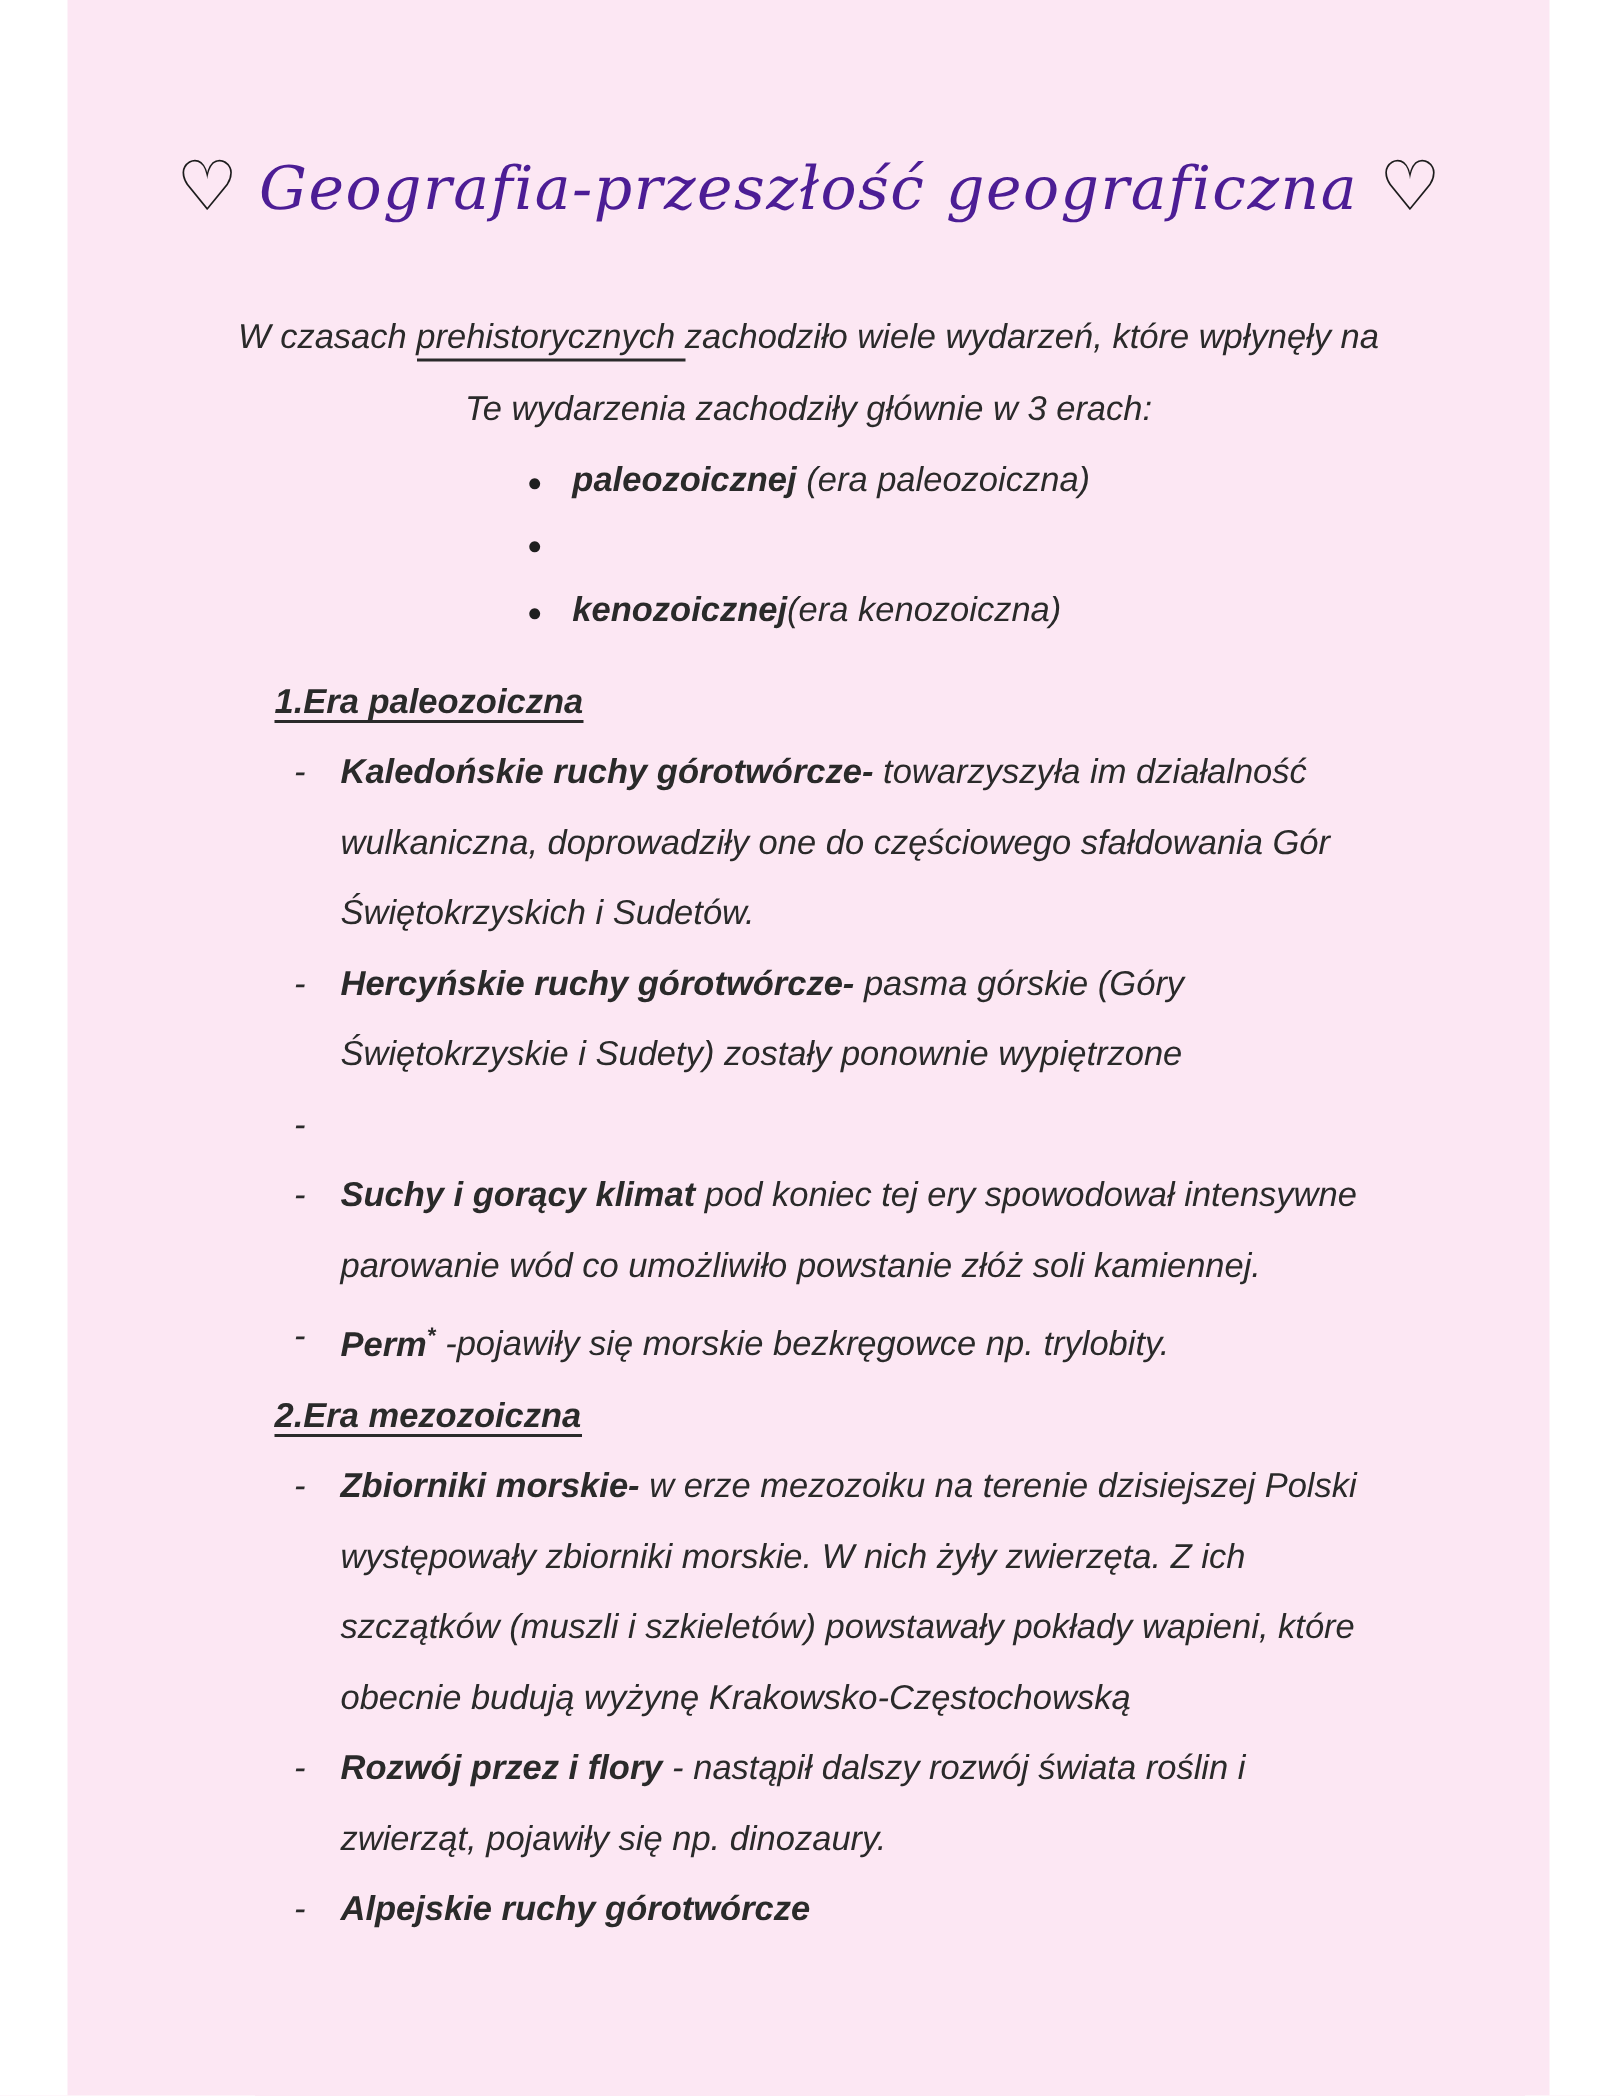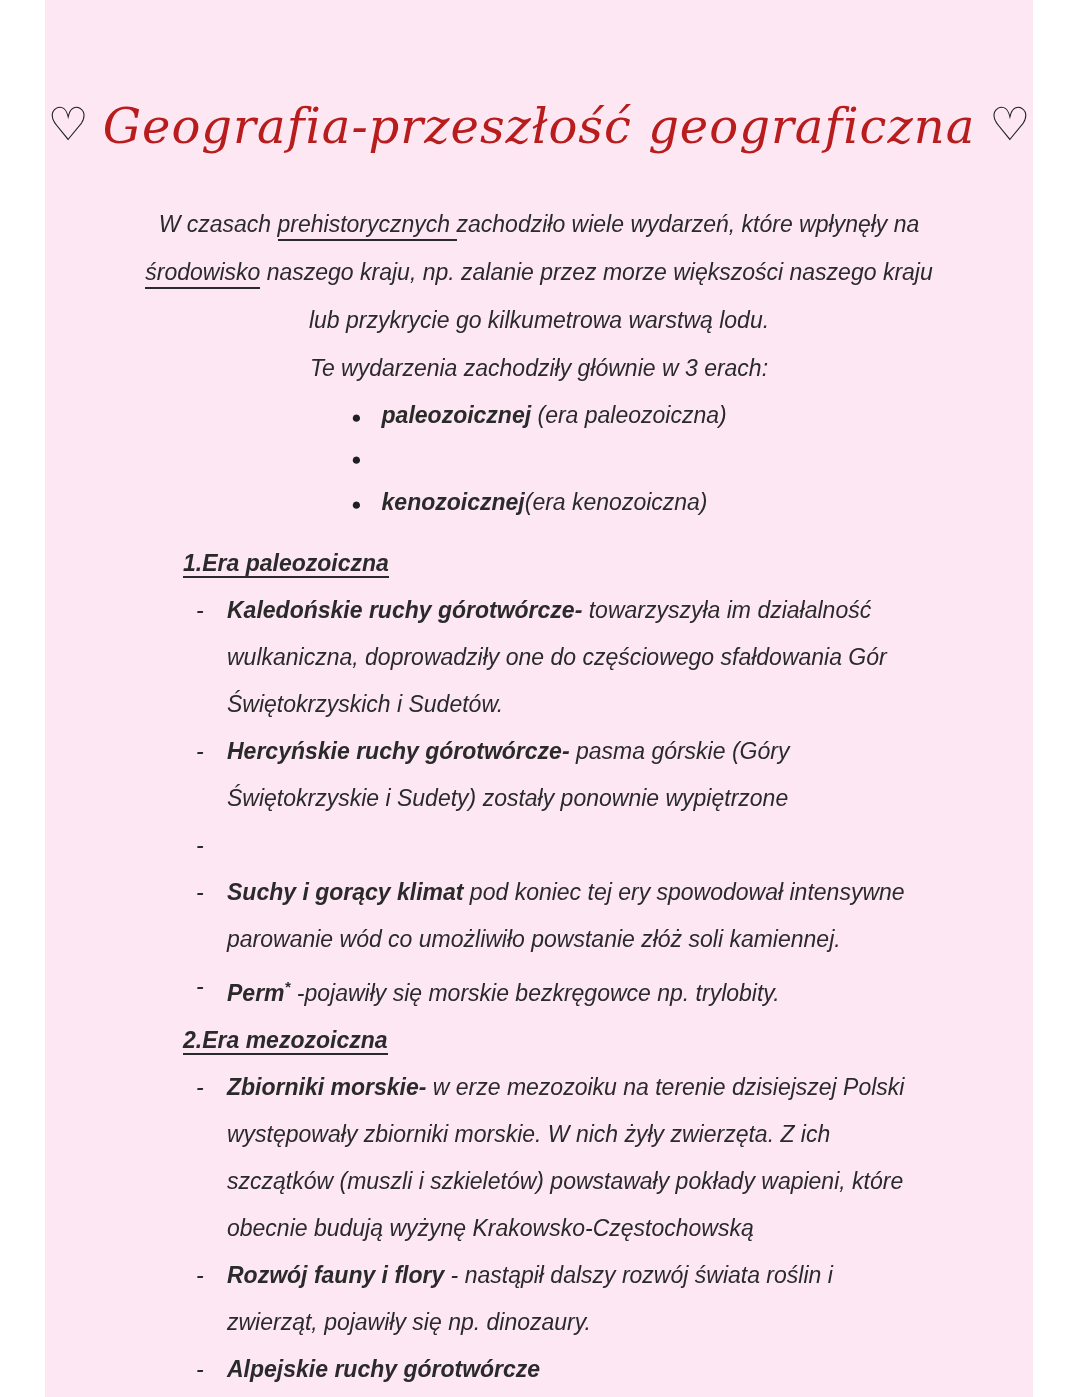--- a/index.html
+++ b/index.html
@@ -22,23 +22,23 @@
   .title-row {
     display: flex; align-items: center; justify-content: center;
     gap: 14px;
     height: 96px;
     margin-bottom: 26px;
   }
   .title-text {
     font-family: "DejaVu Serif", "Liberation Serif", serif;
     font-style: italic;
     font-weight: 400;
-    font-size: 48px;
+    font-size: 40px;
     letter-spacing: 1px;
-    color: #b91c1c;
+    color: #4c1d95;
     margin: 0;
     white-space: nowrap;
   }
   .heart {
     font-family: "DejaVu Sans", sans-serif;
     font-size: 46px;
     line-height: 1;
     color: #1c1c1c;
     transform: translateY(-2px);
   }
@@ -105,22 +105,20 @@
   <div class="page">
 
     <header class="title-row">
       <span class="heart">♡</span>
       <h1 class="title-text">Geografia-przeszłość geograficzna</h1>
       <span class="heart">♡</span>
     </header>
 
     <section class="intro hw">
       <p><span>W czasach </span><span class="und">prehistorycznych </span><span>zachodziło wiele wydarzeń, które wpłynęły na</span></p>
-      <p><span class="und">środowisko</span><span> naszego kraju, np. zalanie przez morze większości naszego kraju</span></p>
-      <p>lub przykrycie go kilkumetrowa warstwą lodu.</p>
       <p>Te wydarzenia zachodziły głównie w 3 erach:</p>
 
       <ul class="era-bullets">
         <li>
           <span class="bullet-dot">●</span>
           <span><span class="b">paleozoicznej</span><span> (era paleozoiczna)</span></span>
         </li>
         <li>
           <span class="bullet-dot">●</span>
         </li>
@@ -157,21 +155,21 @@
 
     <section class="hw">
       <h2 class="section-heading hw" style="margin-top:0;"><span class="und">2.Era mezozoiczna</span></h2>
 
       <div class="dash-item">
         <span class="dash-marker">-</span>
         <p class="item-text"><span class="b">Zbiorniki morskie-</span><span> w erze mezozoiku na terenie dzisiejszej Polski występowały zbiorniki morskie. W nich żyły zwierzęta. Z ich szczątków (muszli i szkieletów) powstawały pokłady wapieni, które obecnie budują wyżynę Krakowsko-Częstochowską</span></p>
       </div>
       <div class="dash-item">
         <span class="dash-marker">-</span>
-        <p class="item-text"><span class="b">Rozwój fauny i flory</span><span> - nastąpił dalszy rozwój świata roślin i zwierząt, pojawiły się np. dinozaury.</span></p>
+        <p class="item-text"><span class="b">Rozwój przez i flory</span><span> - nastąpił dalszy rozwój świata roślin i zwierząt, pojawiły się np. dinozaury.</span></p>
       </div>
       <div class="dash-item">
         <span class="dash-marker">-</span>
         <p class="item-text"><span class="b">Alpejskie ruchy górotwórcze</span><span></span></p>
       </div>
     </section>
 
   </div>
 </div>
 

